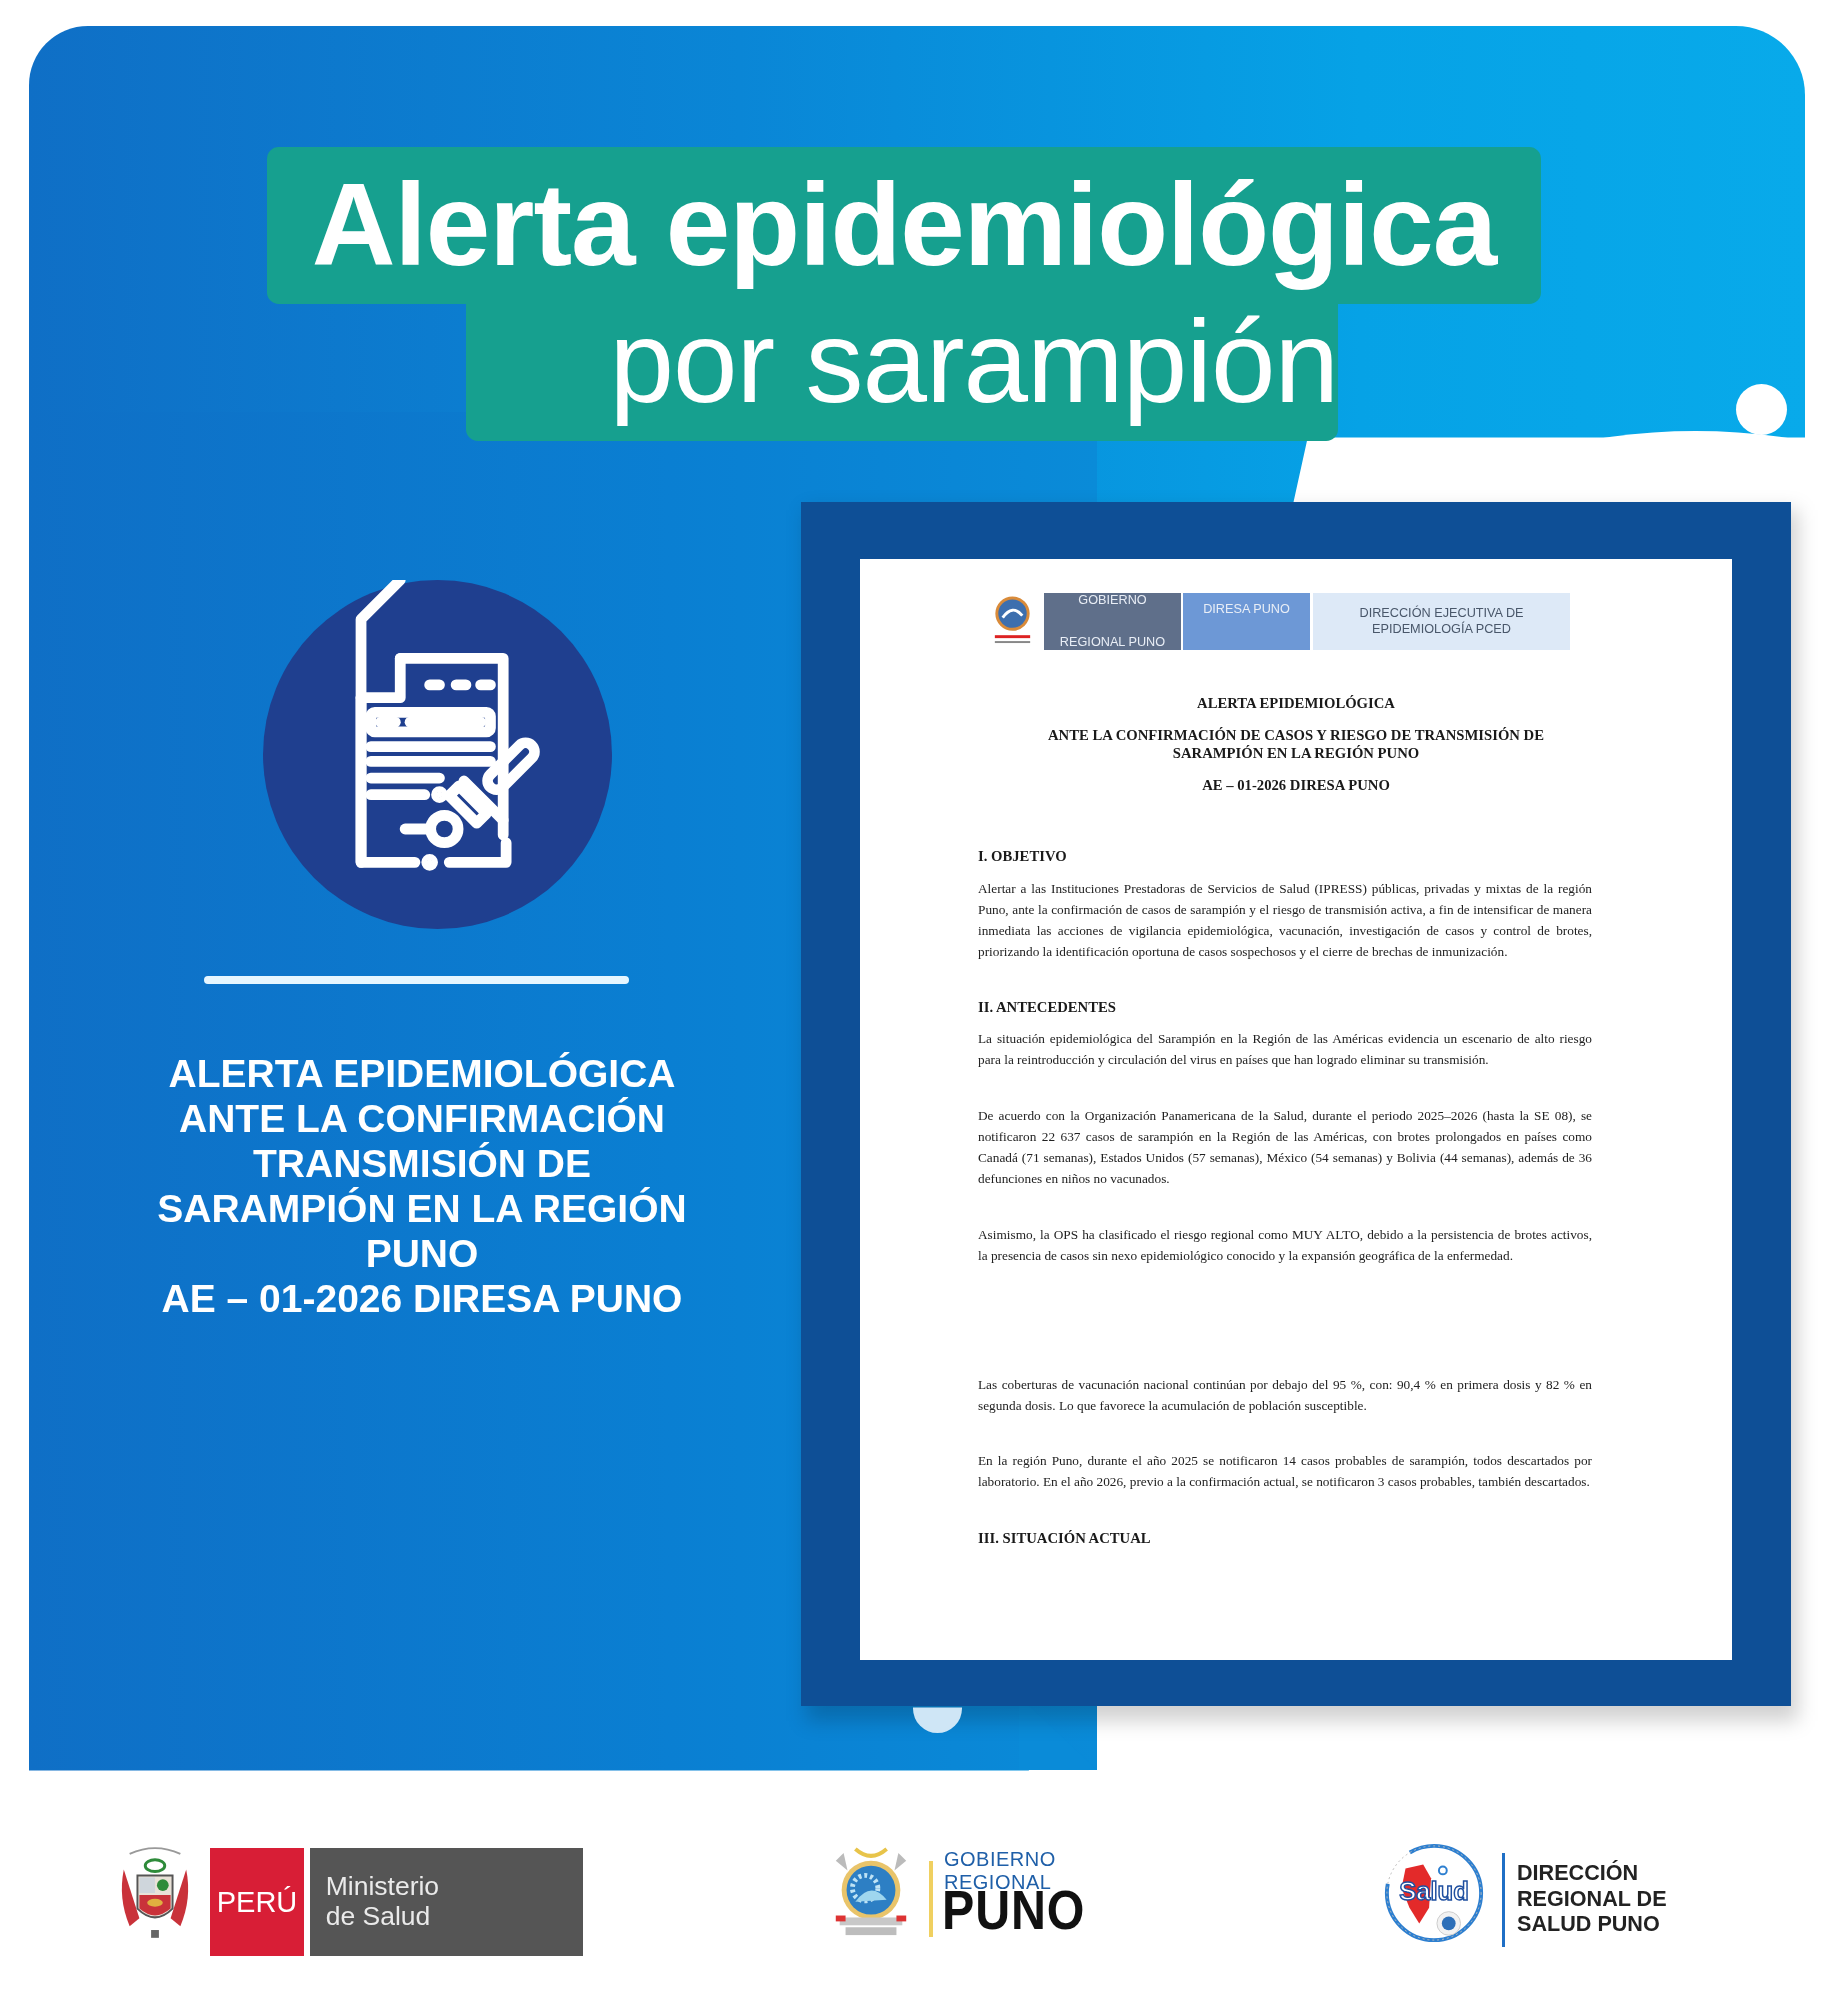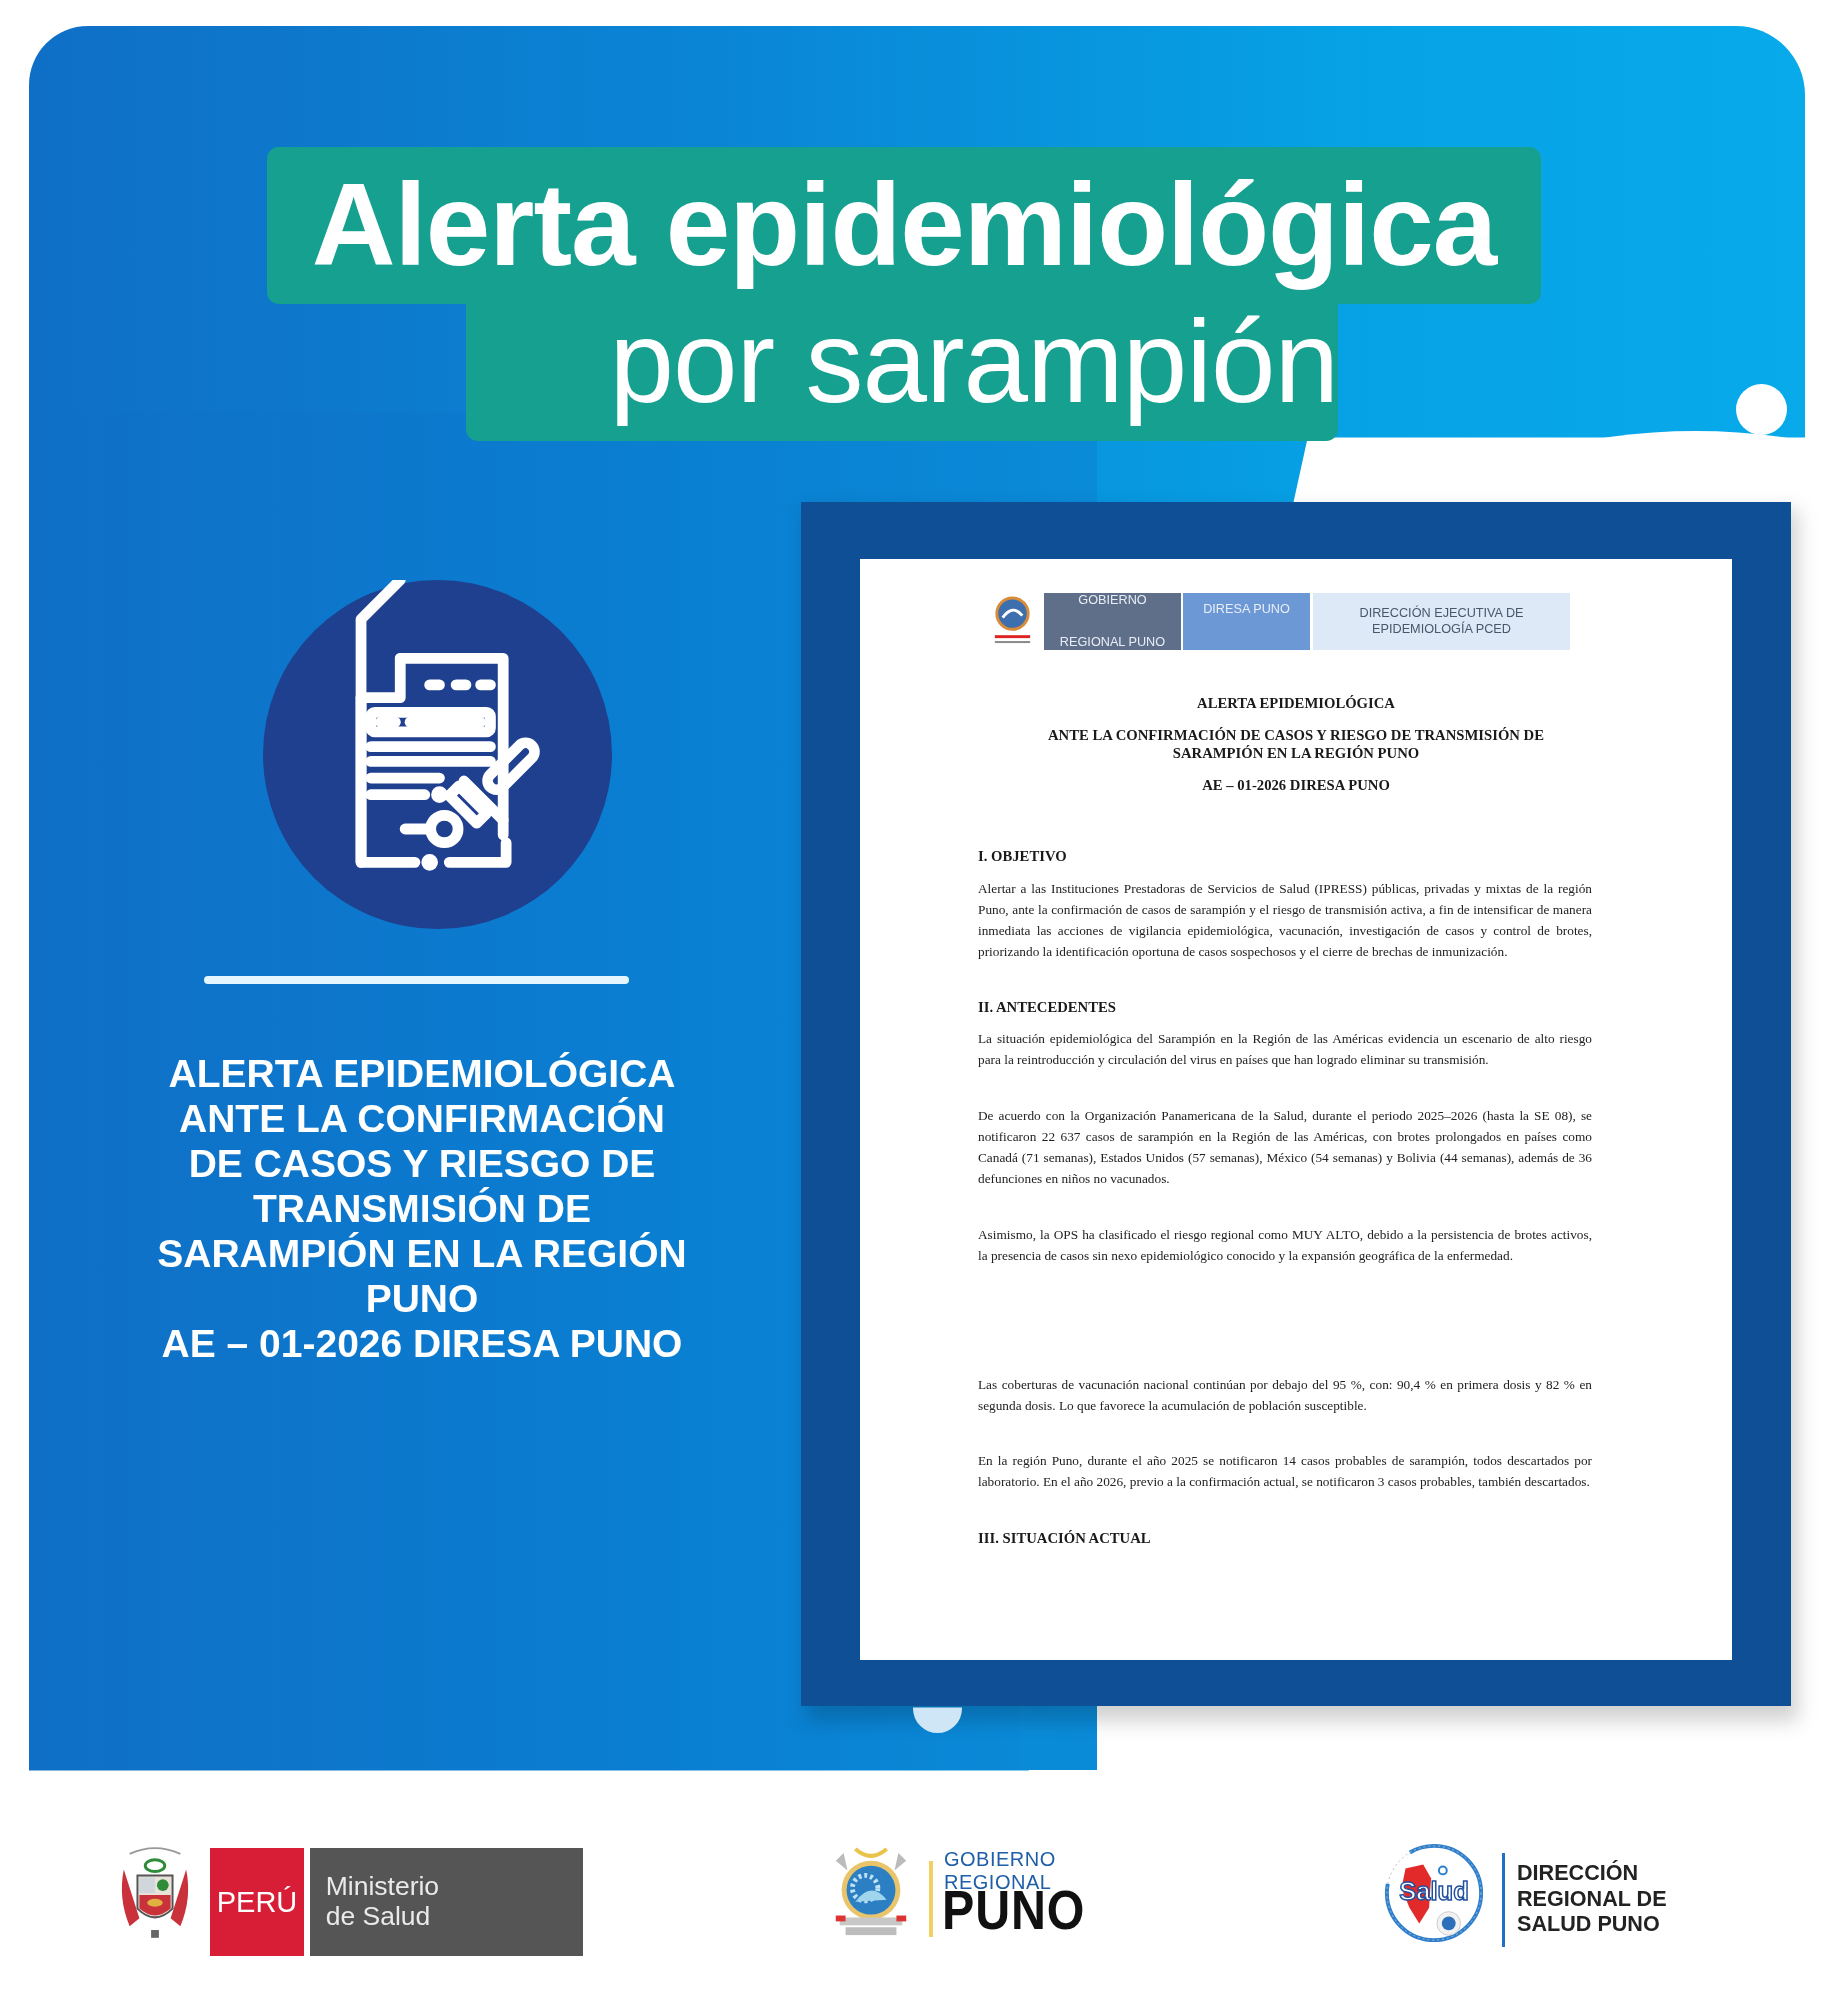--- a/index.html
+++ b/index.html
@@ -180,21 +180,20 @@
     <rect x="244" y="160" width="18" height="60" rx="9" transform="rotate(45 253 190)"></rect>
     <path d="M205 205 L245 245"></path>
   </svg>
 </div>
 
 <div class="divider"></div>
 
 <div class="left-text">
   <div>ALERTA EPIDEMIOLÓGICA</div>
   <div>ANTE LA CONFIRMACIÓN</div>
-  <div>DE CASOS Y RIESGO DE</div>
   <div>TRANSMISIÓN DE</div>
   <div>SARAMPIÓN EN LA REGIÓN</div>
   <div>PUNO</div>
   <div>AE – 01-2026 DIRESA PUNO</div>
 </div>
 
 <div class="doc-shadow"></div>
 <div class="doc-frame"></div>
 <div class="notch"></div>
 

